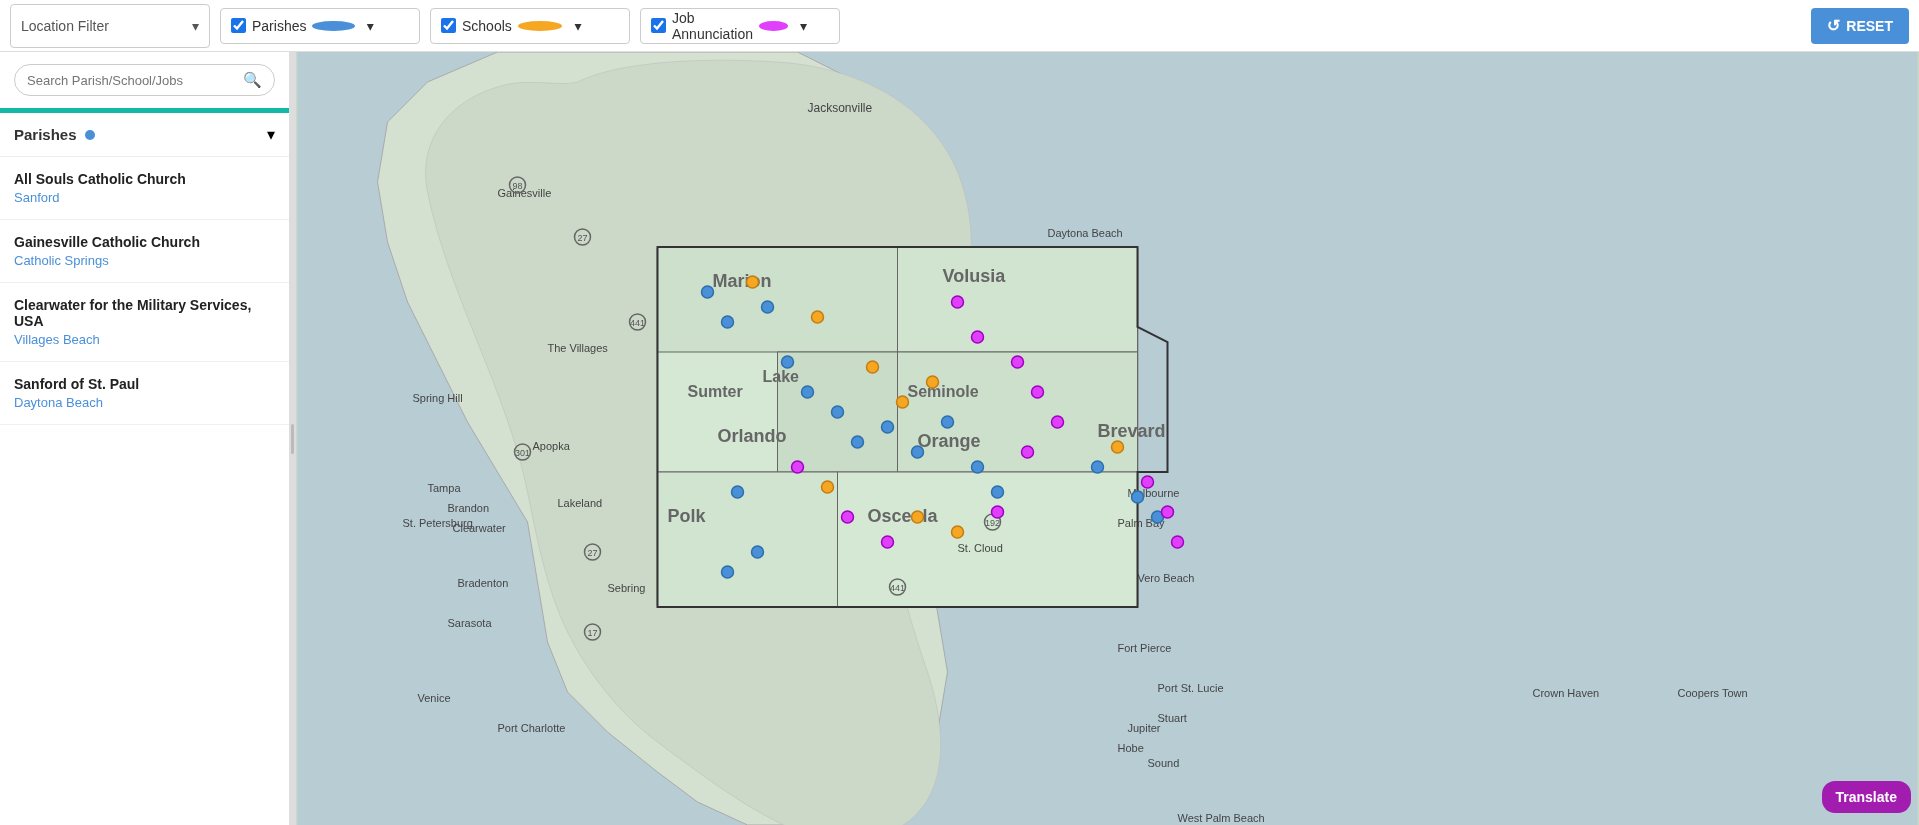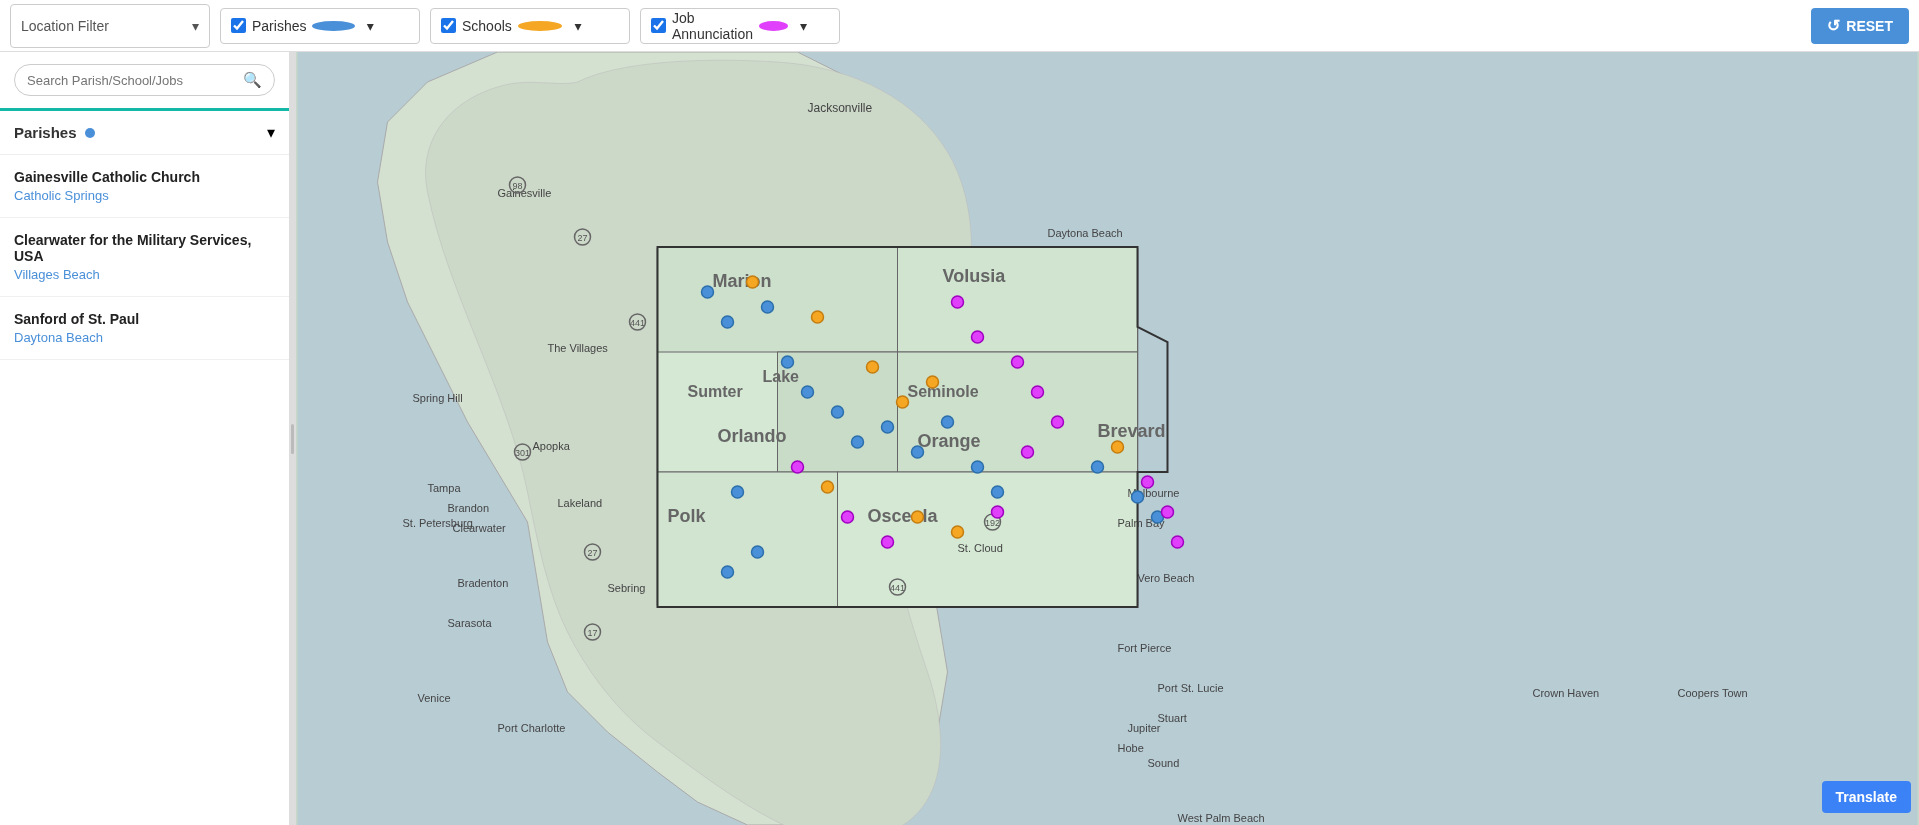--- a/index.html
+++ b/index.html
@@ -86,21 +86,21 @@
       min-width: 290px;
       background: #fff;
       border-right: 1px solid #ddd;
       display: flex;
       flex-direction: column;
       overflow: hidden;
     }
 
     #search-bar {
       padding: 12px 14px;
-      border-bottom: 3px solid #14b8a6;
+      border-bottom: 5px solid #14b8a6;
     }
     #search-bar .search-inner {
       display: flex;
       align-items: center;
       border: 1px solid #ccc;
       border-radius: 20px;
       padding: 6px 12px;
       gap: 8px;
     }
     #search-bar input {
@@ -168,24 +168,24 @@
     #map-svg {
       width: 100%;
       height: 100%;
     }
 
     
     #translate-btn {
       position: absolute;
       bottom: 12px;
       right: 8px;
-      background: #3b82f6;
+      background: #a21caf;
       color: #fff;
       border: none;
-      border-radius: 4px;
+      border-radius: 13px;
       padding: 8px 14px;
       font-size: 14px;
       font-weight: bold;
       cursor: pointer;
       z-index: 10;
     }
 
     
     #sidebar-handle {
       width: 6px;
@@ -255,20 +255,24 @@
 
     <div class="section-header">
       <div class="section-header-left">
         <span>Parishes</span>
         <span class="dot dot-blue"></span>
       </div>
       <span>▾</span>
     </div>
 
     <div id="list-container">
+    <div class="list-item">
+      <div class="item-name">All Souls Catholic Church</div>
+      <div class="item-location">Sanford</div>
+    </div>
         <div class="list-item">
       <div class="item-name">Gainesville Catholic Church</div>
       <div class="item-location">Catholic Springs</div>
     </div>
         <div class="list-item">
       <div class="item-name">Clearwater for the Military Services, USA</div>
       <div class="item-location">Villages Beach</div>
     </div>
         <div class="list-item">
       <div class="item-name">Sanford of St. Paul</div>

